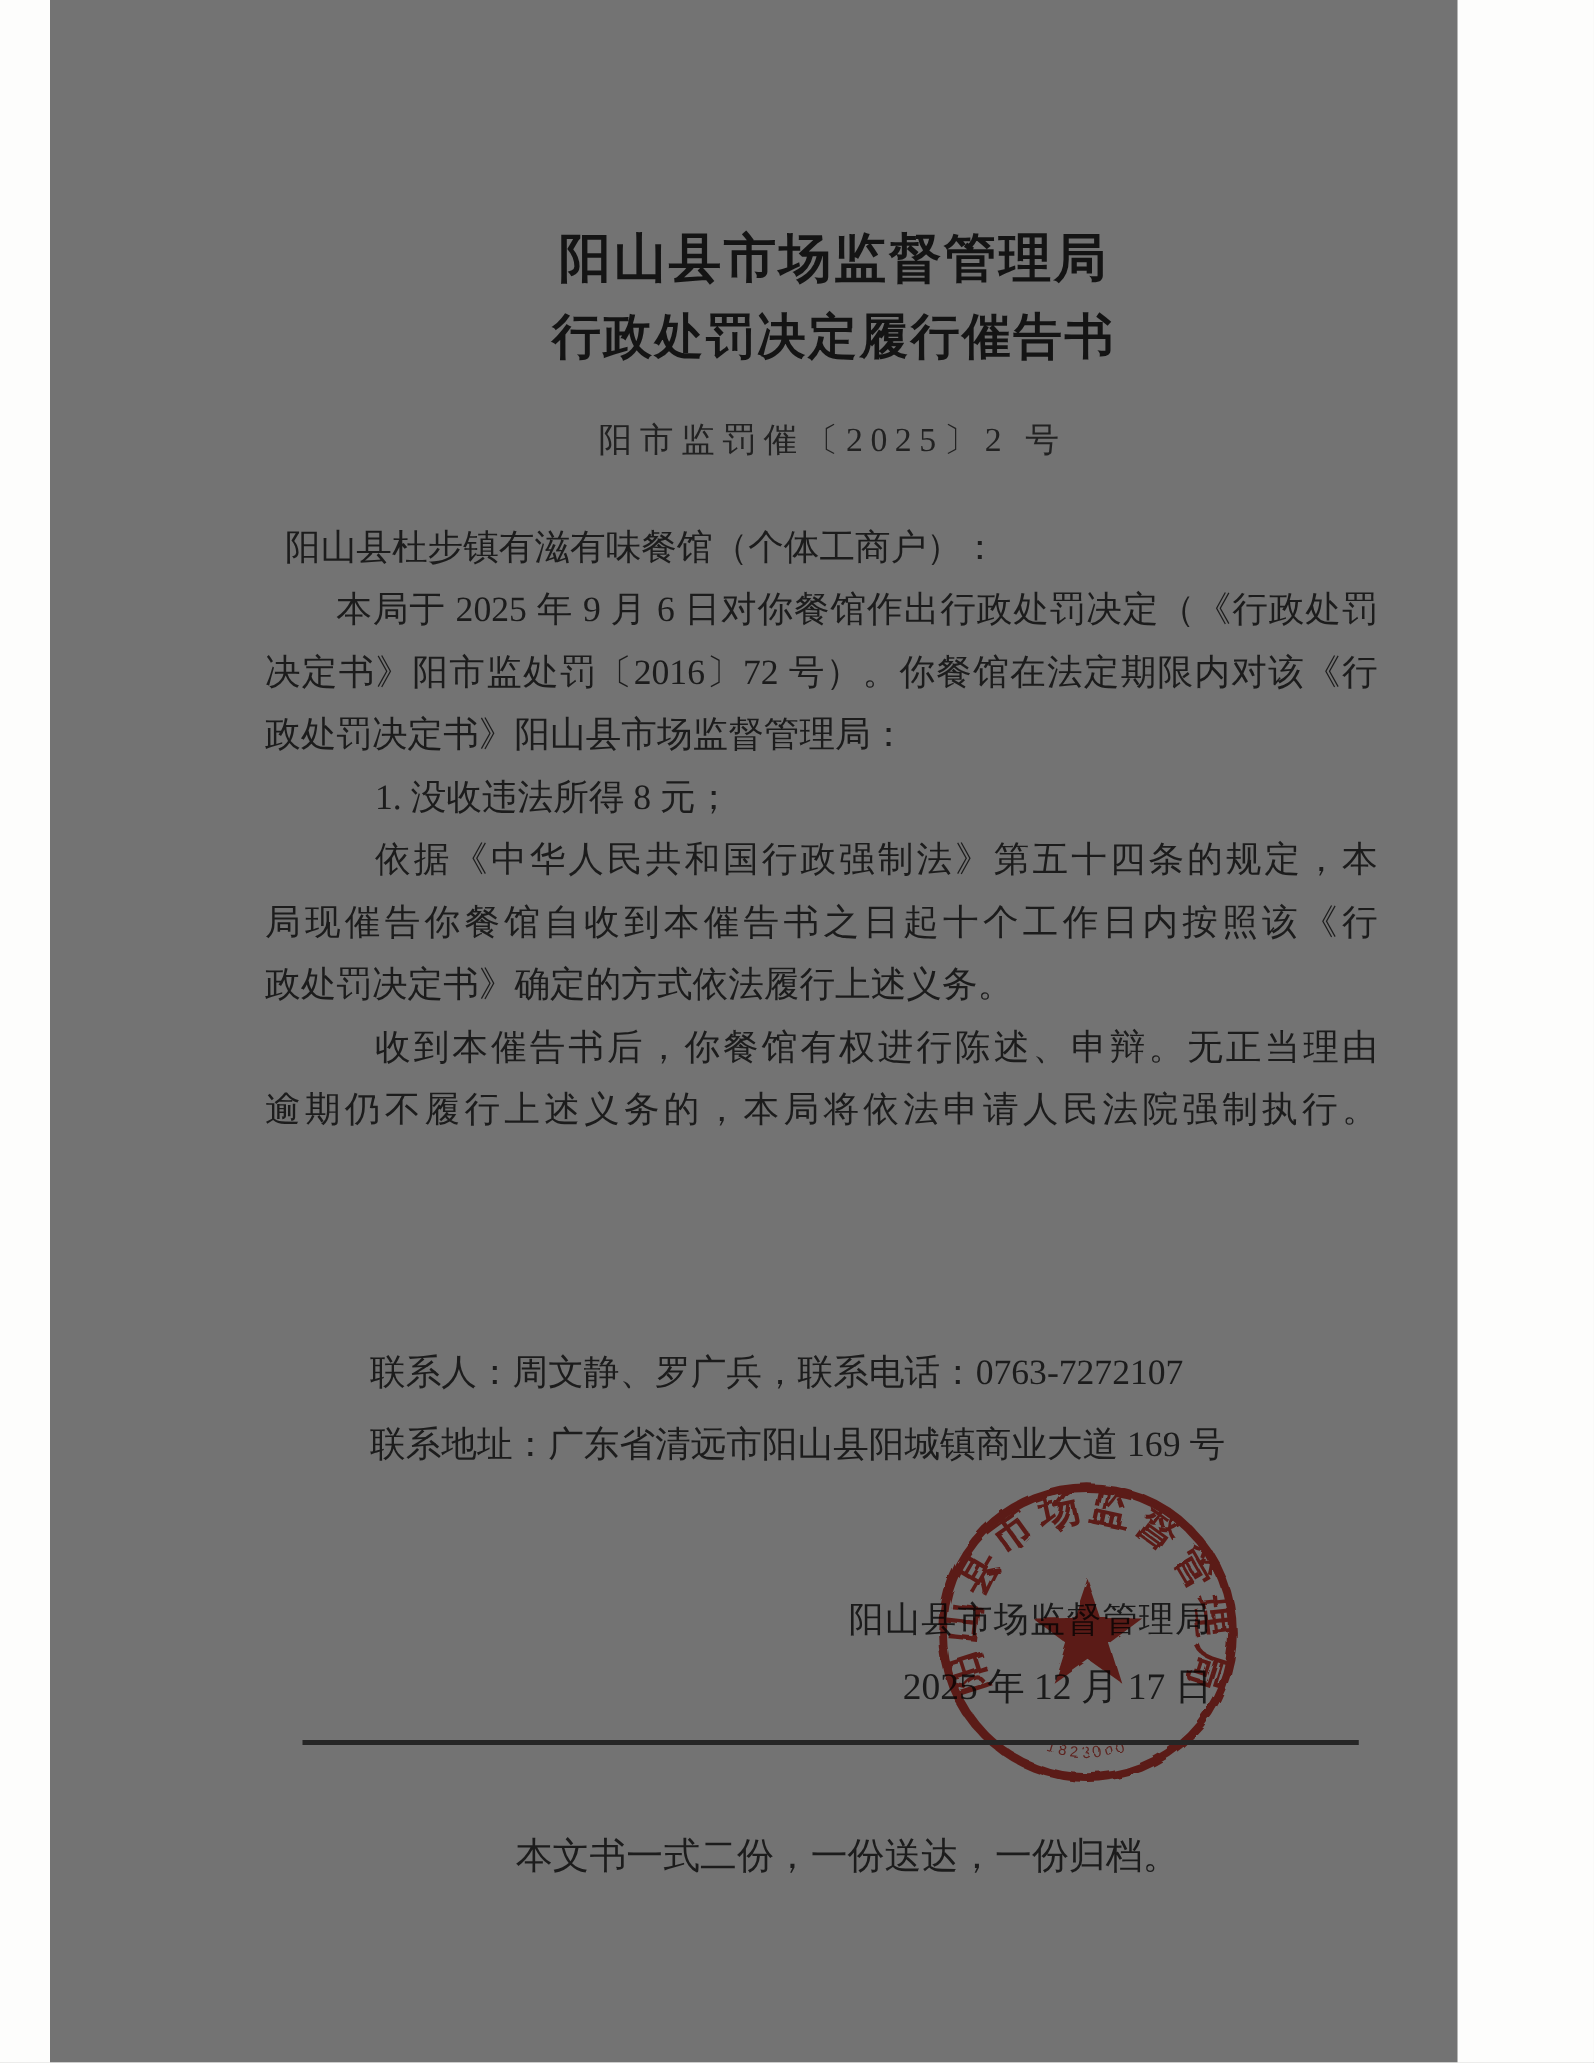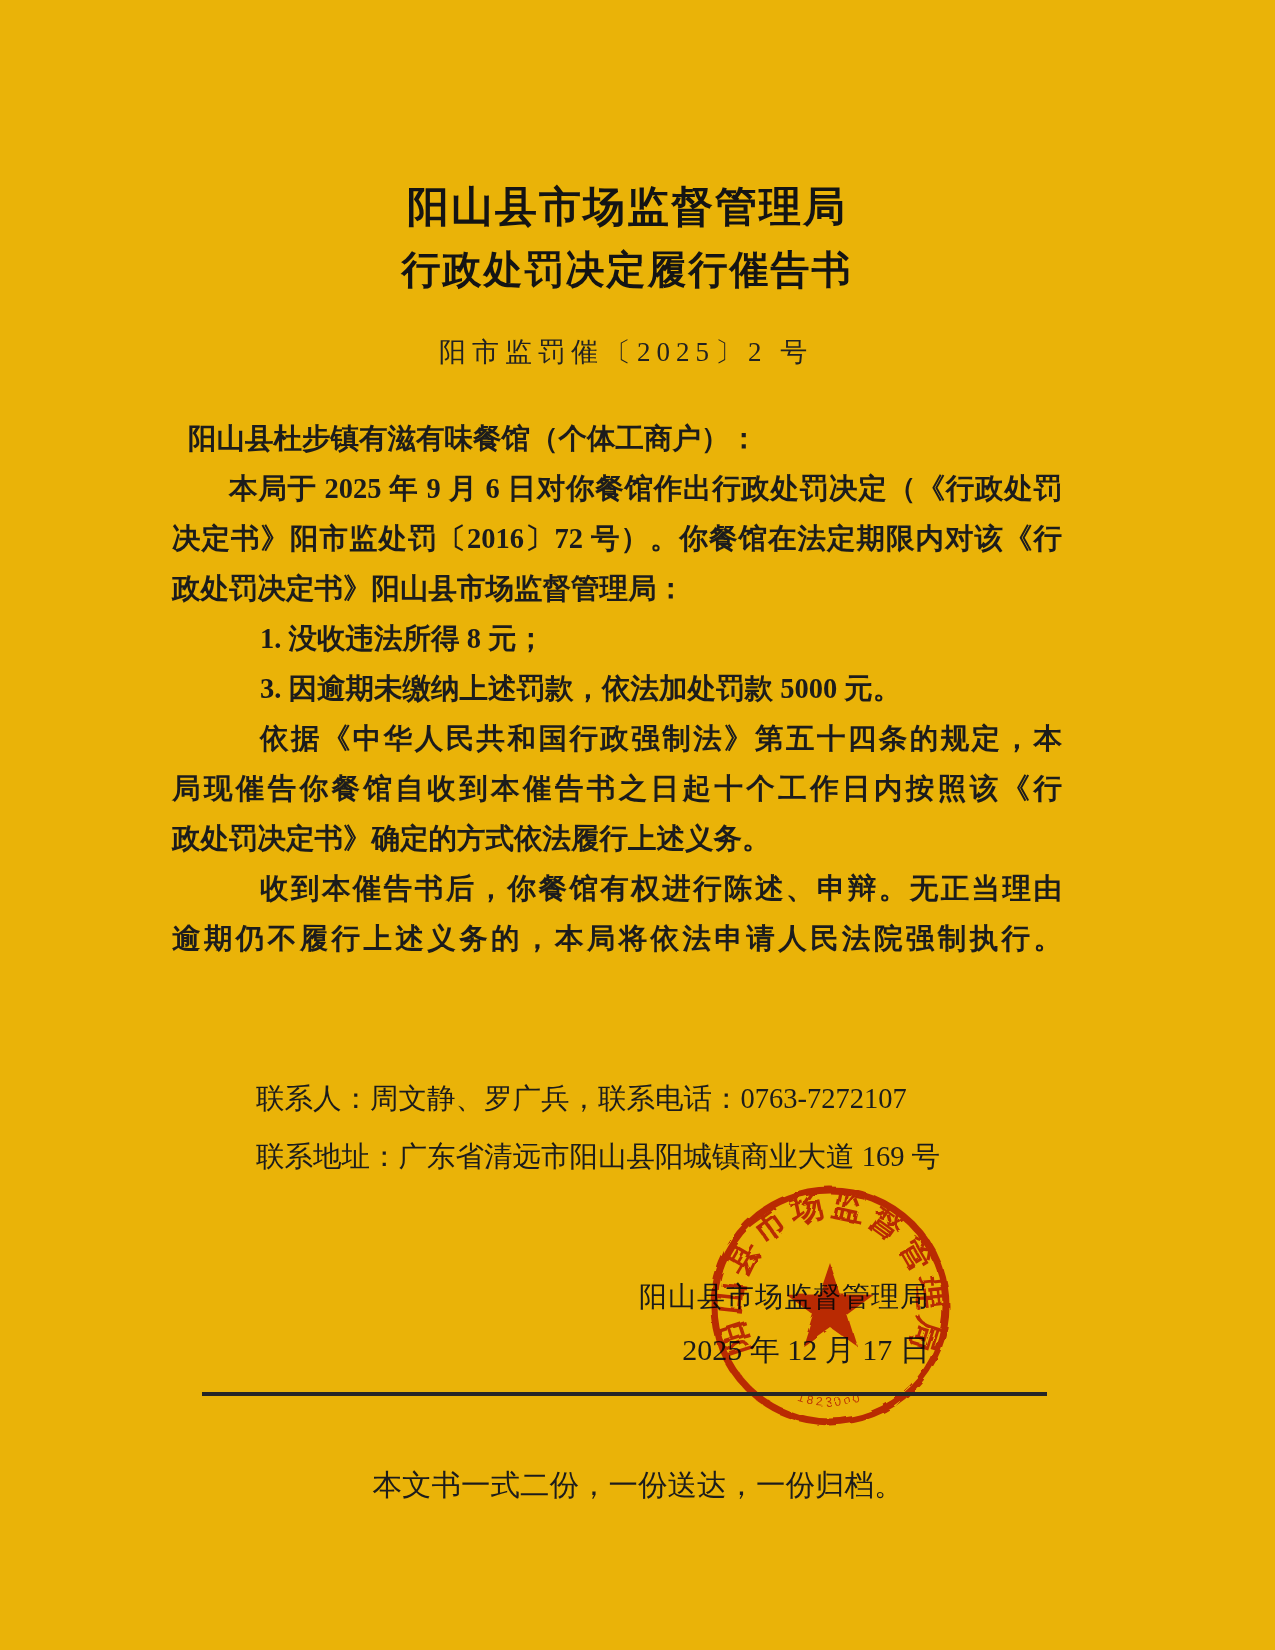--- a/index.html
+++ b/index.html
@@ -1,26 +1,26 @@
 <!DOCTYPE html>
 <html><head>
 <meta charset="utf-8">
 <style>
   html,body{margin:0;padding:0;background:#fdfdfc;}
-  .page{position:relative;width:1275px;height:1650px;background:#eab308;overflow:hidden;
-        font-family:"Liberation Serif","DejaVu Serif",serif;color:#1e1e1e;}
+  .page{position:relative;width:1126px;height:1650px;background:#737373;overflow:hidden;
+        font-family:"Liberation Serif","DejaVu Serif",serif;color:#1e1e1e;margin-left:40px;}
   
   .title{position:absolute;left:0;width:1254px;text-align:center;
          font-family:"Liberation Sans","DejaVu Sans",sans-serif;font-weight:700;color:#141414;}
   .title1{top:181px;font-size:42px;line-height:52px;letter-spacing:2px;}
   .title2{top:245px;font-size:39px;line-height:50px;letter-spacing:2px;}
   .docnum{position:absolute;top:336px;left:0;width:1252px;text-align:center;
           font-size:27px;line-height:32px;letter-spacing:6px;color:#222;}
   
-  .body-block{position:absolute;left:172px;top:414px;width:890px;font-weight:bold;}
+  .body-block{position:absolute;left:172px;top:414px;width:890px;}
   .ln{height:50px;line-height:50px;font-size:28.5px;white-space:nowrap;color:#1c1c1c;}
   .j{white-space:normal;text-align:justify;text-align-last:justify;}
   .ind-a{text-indent:16px;}
   .ind1{text-indent:57px;}
   .ind2{text-indent:88px;}
   
   .contact-block{position:absolute;left:172px;top:1075px;width:890px;}
   .cln{height:58px;line-height:48px;font-size:28.5px;text-indent:84px;white-space:nowrap;color:#1c1c1c;}
   
   .sig-org{position:absolute;top:1276px;left:600px;width:368px;text-align:center;
@@ -43,21 +43,20 @@
   <div class="title title1">阳山县市场监督管理局</div>
   <div class="title title2">行政处罚决定履行催告书</div>
   <div class="docnum">阳市监罚催〔2025〕2 号</div>
 
   <div class="body-block">
     <div class="ln ind-a">阳山县杜步镇有滋有味餐馆（个体工商户）：</div>
     <div class="ln ind1 j">本局于 2025 年 9 月 6 日对你餐馆作出行政处罚决定（《行政处罚</div>
     <div class="ln j">决定书》阳市监处罚〔2016〕72 号）。你餐馆在法定期限内对该《行</div>
     <div class="ln">政处罚决定书》阳山县市场监督管理局：</div>
     <div class="ln ind2">1. 没收违法所得 8 元；</div>
-    <div class="ln ind2">3. 因逾期未缴纳上述罚款，依法加处罚款 5000 元。</div>
     <div class="ln ind2 j">依据《中华人民共和国行政强制法》第五十四条的规定，本</div>
     <div class="ln j">局现催告你餐馆自收到本催告书之日起十个工作日内按照该《行</div>
     <div class="ln">政处罚决定书》确定的方式依法履行上述义务。</div>
     <div class="ln ind2 j">收到本催告书后，你餐馆有权进行陈述、申辩。无正当理由</div>
     <div class="ln j">逾期仍不履行上述义务的，本局将依法申请人民法院强制执行。</div>
   </div>
 
   <div class="contact-block">
     <div class="cln">联系人：周文静、罗广兵，联系电话：0763-7272107</div>
     <div class="cln">联系地址：广东省清远市阳山县阳城镇商业大道 169 号</div>

